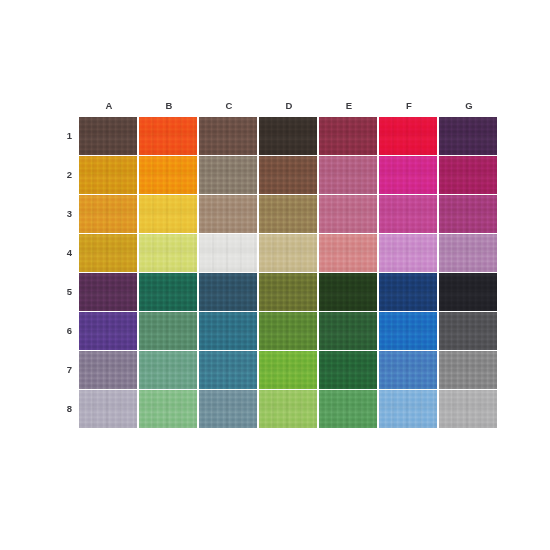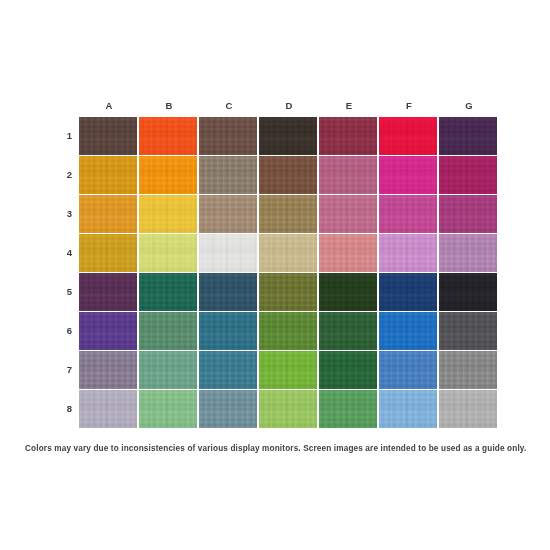--- a/index.html
+++ b/index.html
@@ -340,15 +340,14 @@
         </div>
         <div class="swatch-cell">
           <div class="swatch" style="background-color: rgb(132, 180, 221);"></div>
         </div>
         <div class="swatch-cell">
           <div class="swatch" style="background-color: rgb(179, 179, 180);"></div>
         </div>
       </div>
     </div>
 
-  <div id="caption">Colors may vary due to inconsistencies of various display monitors. Screen images are intended to be used as a guide only.</div>
 
 </div>
 
 </body></html>

